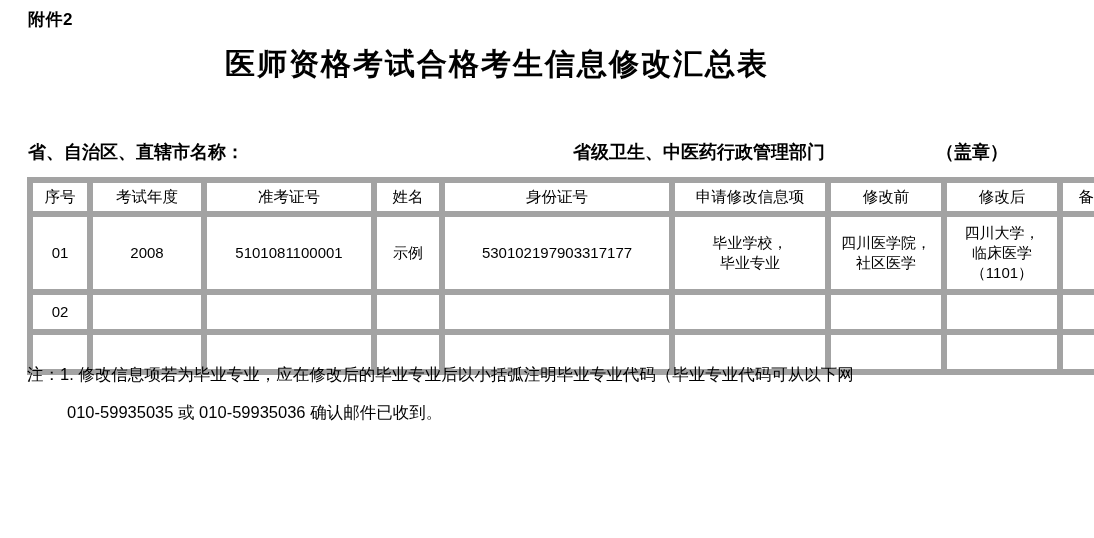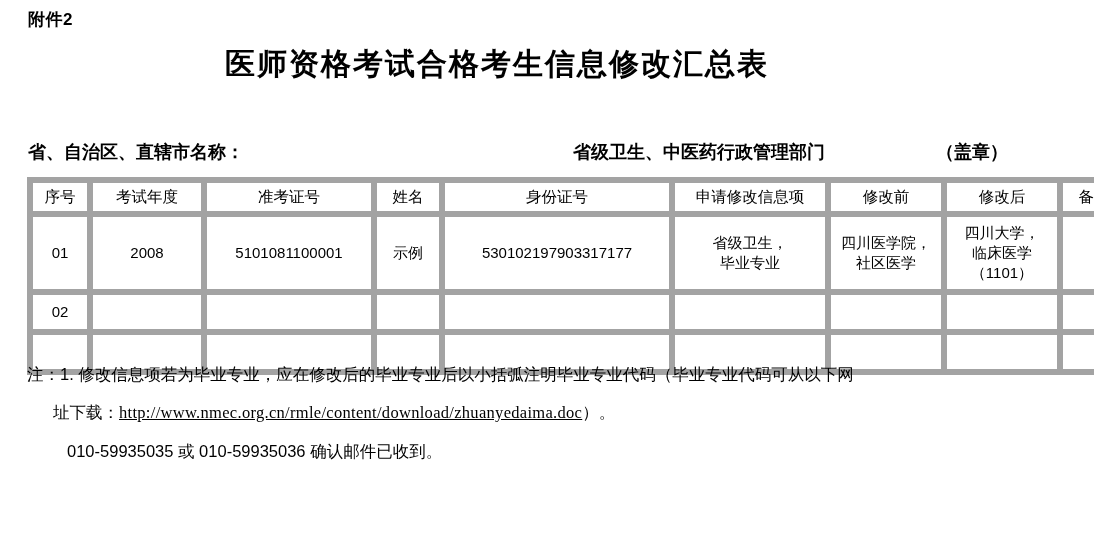--- a/index.html
+++ b/index.html
@@ -174,21 +174,21 @@
       </tr>
     </thead>
     <tbody>
       <tr>
         <td class="data-cell num">01</td>
         <td class="data-cell num">2008</td>
         <td class="data-cell num">5101081100001</td>
         <td class="data-cell">示例</td>
         <td class="data-cell num">530102197903317177</td>
         <td class="data-cell cell-lines">
-          <span>省级卫生，</span>
+          <span>毕业学校，</span>
           <span>毕业专业</span>
         </td>
         <td class="data-cell cell-lines">
           <span>四川医学院，</span>
           <span>社区医学</span>
         </td>
         <td class="data-cell cell-lines">
           <span>四川大学，</span>
           <span>临床医学</span>
           <span>（1101）</span>
@@ -215,19 +215,16 @@
         <td class="empty-row-cell"></td>
         <td class="empty-row-cell"></td>
         <td class="empty-row-cell"></td>
         <td class="empty-row-cell"></td>
       </tr>
     </tbody>
   </table>
 
   <div class="notes">
     <div class="note-line">注：1. 修改信息项若为毕业专业，应在修改后的毕业专业后以小括弧注明毕业专业代码（毕业专业代码可从以下网</div>
-    <div class="note-line note-indent">
-      <span>址下载：</span><a class="mono underline" href="#" style="color:#000; text-decoration:underline;">http://www.nmec.org.cn/rmle/content/download/zhuanyedaima.doc</a><span>）。</span>
-    </div>
     <div class="note-line note-indent2">010-59935035 或 010-59935036 确认邮件已收到。</div>
   </div>
 
 </div>
 
 </body></html>

